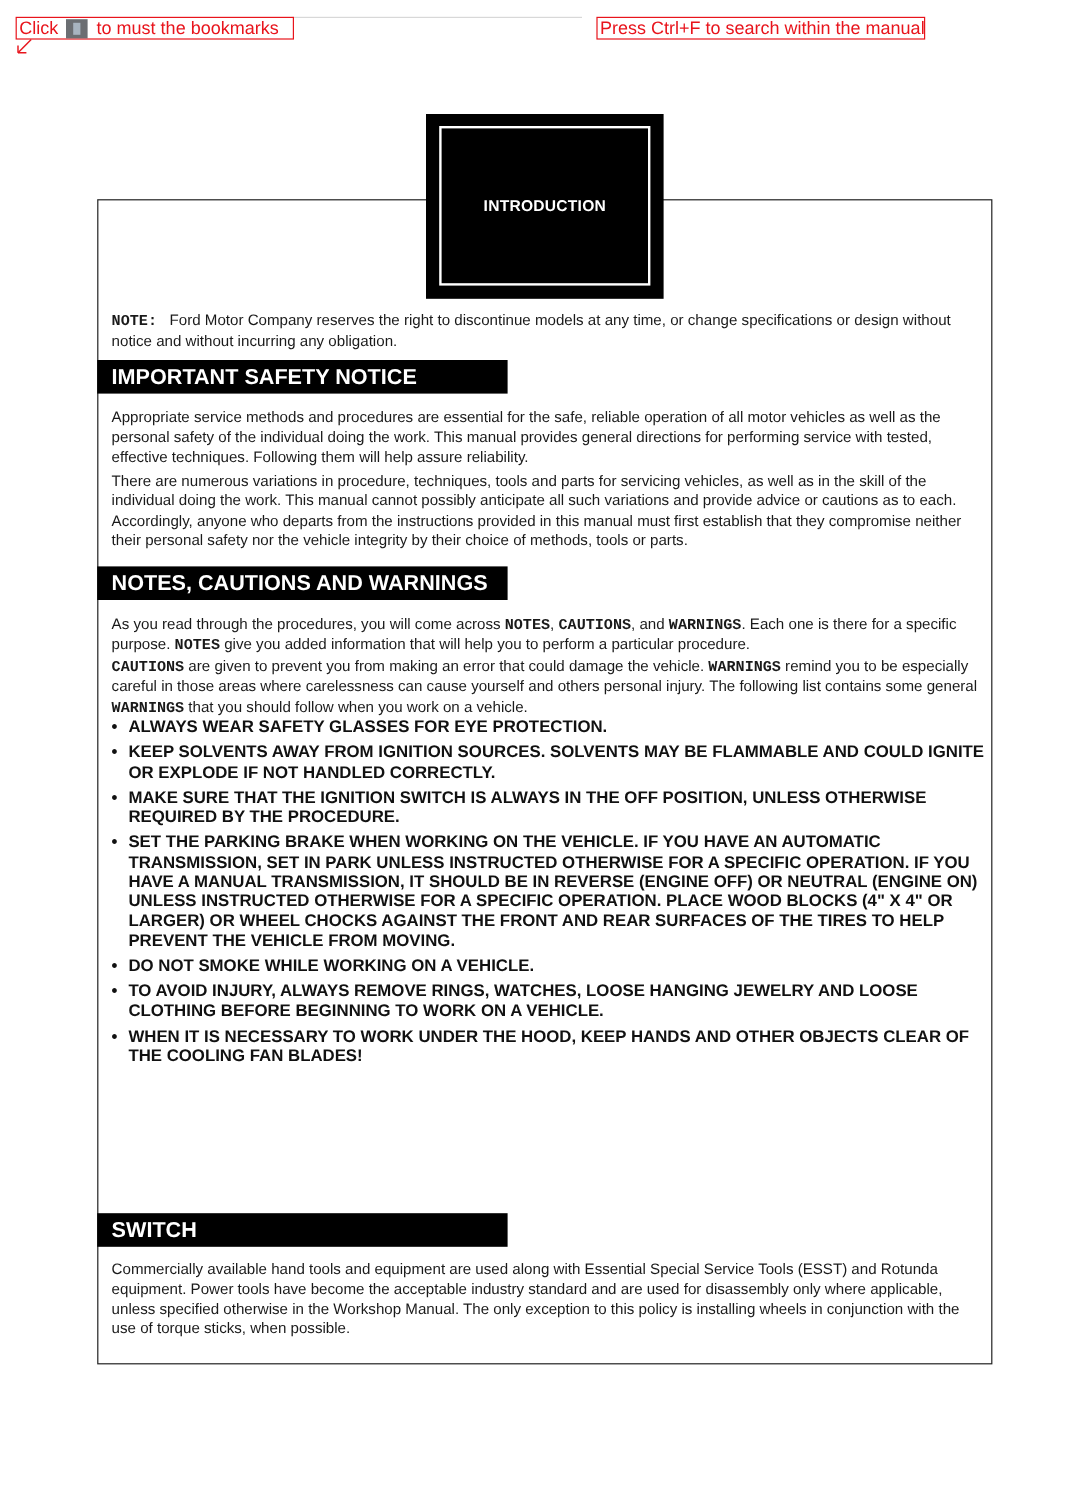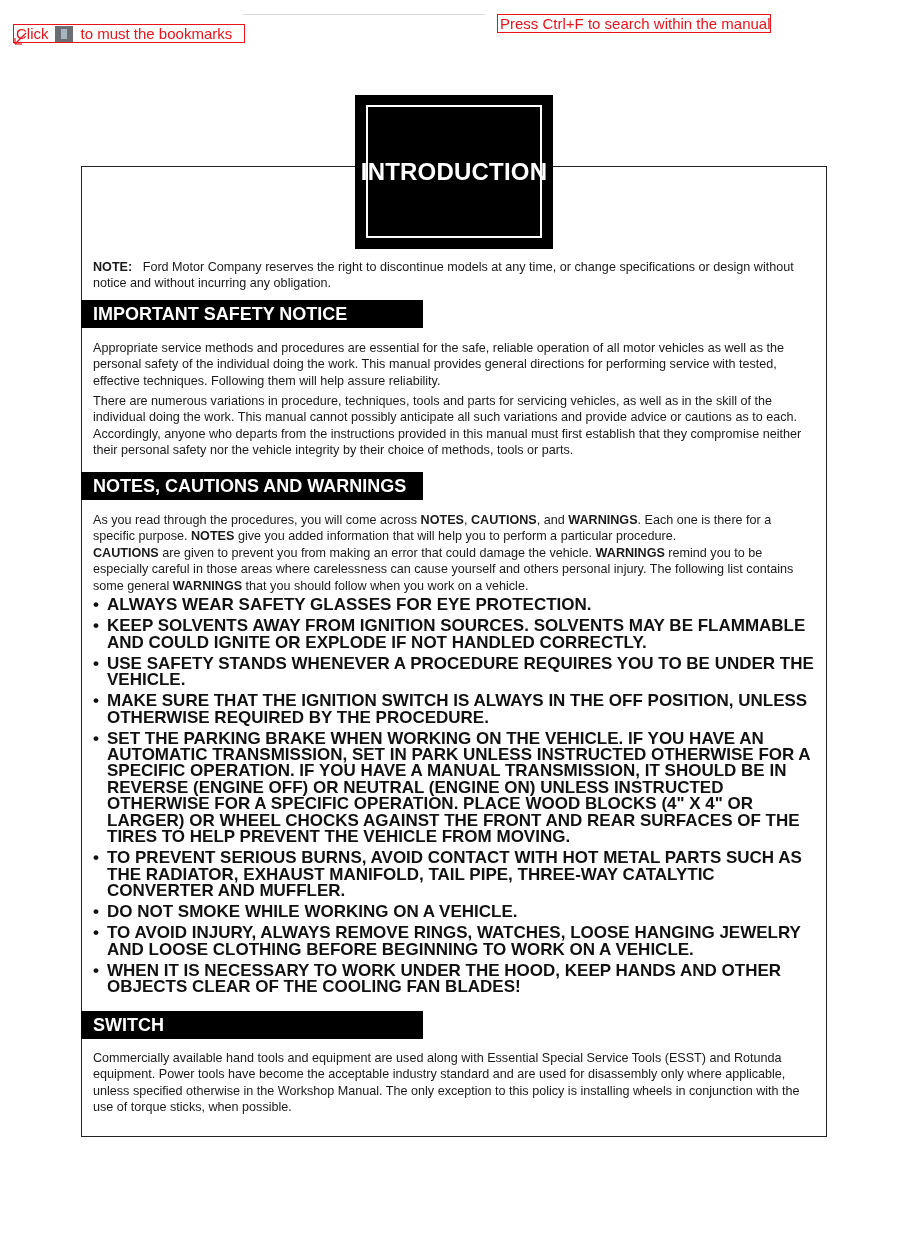--- a/index.html
+++ b/index.html
@@ -6,52 +6,52 @@
   body {
     width: 909px; height: 1242px; background: #ffffff; position: relative;
     font-family: "Liberation Sans", sans-serif; color: #111; overflow: hidden;
   }
   .topline { position: absolute; left: 243px; top: 14px; width: 242px; height: 1px; background: #d8d8d8; }
   .hint {
     position: absolute; border: 1px solid #e8141c; color: #e8141c;
     font-size: 15px; line-height: 16px; height: 17px; padding: 0 2px; white-space: nowrap;
     display: flex; align-items: center; background: #fff;
   }
-  .hint-left { left: 13px; top: 24px; width: 226px; }
+  .hint-left { left: 13px; top: 14px; width: 226px; }
   .hint-right { left: 497px; top: 14px; width: 268px; }
   .bm-icon {
     display: inline-block; width: 18px; height: 16px; background: #6b6e72; margin: 0 8px 0 6px; position: relative;
   }
   .bm-icon::after {
     content: ""; position: absolute; left: 6px; top: 3px; width: 6px; height: 10px; background: #a8b4c0;
   }
   .arrow { position: absolute; left: 12px; top: 32px; }
   .frame {
     position: absolute; left: 81px; top: 166px; width: 746px; height: 971px;
     border: 1.5px solid #222; box-sizing: border-box;
   }
   .intro-box {
     position: absolute; left: 355px; top: 95px; width: 198px; height: 154px; background: #000;
   }
   .intro-inner {
     position: absolute; left: 11px; top: 10px; right: 11px; bottom: 11px;
     border: 2px solid #fff; display: flex; align-items: center; justify-content: center;
-    color: #fff; font-weight: bold; font-size: 24px; letter-spacing: 0.2px;
+    color: #fff; font-weight: bold; font-size: 13px; letter-spacing: 0.2px;
   }
   .sec-bar {
     position: absolute; left: 81px; width: 342px; height: 28px; background: #000; color: #ffffff;
     font-weight: bold; font-size: 18px; line-height: 28px; padding-left: 12px; box-sizing: border-box;
   }
   .para {
     position: absolute; left: 93px; width: 722px; font-size: 12.6px; line-height: 16.4px; color: #1a1a1a;
   }
-  .para b { font-weight: bold; }
+  .para b { font-weight: bold; font-family: Liberation Mono, monospace; }
   .warn-list { position: absolute; left: 93px; top: 597px; width: 730px; margin: 0; padding: 0; list-style: none; }
   .warn-list li {
-    position: relative; padding-left: 14px; font-weight: bold; font-size: 17px; line-height: 16.4px;
+    position: relative; padding-left: 14px; font-weight: bold; font-size: 14px; line-height: 16.4px;
     margin-bottom: 4.7px; color: #111;
   }
   .warn-list li::before { content: "•"; position: absolute; left: 0; top: 0; }
 </style>
 </head>
 <body>
 
 <div class="topline"></div>
 
 <div class="hint hint-left">
@@ -83,23 +83,21 @@
 <div class="para" style="top:393px;">There are numerous variations in procedure, techniques, tools and parts for servicing vehicles, as well as in the skill of the individual doing the work.  This manual cannot possibly anticipate all such variations and provide advice or cautions as to each.  Accordingly, anyone who departs from the instructions provided in this manual must first establish that they compromise neither their personal safety nor the vehicle integrity by their choice of methods, tools or parts.</div>
 
 <div class="sec-bar" style="top:472px;">NOTES, CAUTIONS AND WARNINGS</div>
 <div class="para" style="top:512px;">
   <span>As you read through the procedures, you will come across </span><b>NOTES</b><span>, </span><b>CAUTIONS</b><span>, and </span><b>WARNINGS</b><span>.  Each one is there for a specific purpose.  </span><b>NOTES</b><span> give you added information that will help you to perform a particular procedure.</span><br><b>CAUTIONS</b><span> are given to prevent you from making an error that could damage the vehicle.  </span><b>WARNINGS</b><span> remind you to be especially careful in those areas where carelessness can cause yourself and others personal injury.  The following list contains some general </span><b>WARNINGS</b><span> that you should follow when you work on a vehicle.</span>
 </div>
 
 <ul class="warn-list">
   <li>ALWAYS WEAR SAFETY GLASSES FOR EYE PROTECTION.</li>
   <li>KEEP SOLVENTS AWAY FROM IGNITION SOURCES.  SOLVENTS MAY BE FLAMMABLE AND COULD IGNITE OR EXPLODE IF NOT HANDLED CORRECTLY.</li>
-  <li>USE SAFETY STANDS WHENEVER A PROCEDURE REQUIRES YOU TO BE UNDER THE VEHICLE.</li>
   <li>MAKE SURE THAT THE IGNITION SWITCH IS ALWAYS IN THE OFF POSITION, UNLESS OTHERWISE REQUIRED BY THE PROCEDURE.</li>
   <li>SET THE PARKING BRAKE WHEN WORKING ON THE VEHICLE.  IF YOU HAVE AN AUTOMATIC TRANSMISSION, SET IN PARK UNLESS INSTRUCTED OTHERWISE FOR A SPECIFIC OPERATION.   IF YOU HAVE A MANUAL TRANSMISSION, IT SHOULD BE IN REVERSE (ENGINE OFF) OR NEUTRAL (ENGINE ON) UNLESS INSTRUCTED OTHERWISE FOR A SPECIFIC OPERATION.  PLACE WOOD BLOCKS (4" X 4" OR LARGER) OR WHEEL CHOCKS AGAINST THE FRONT AND REAR SURFACES OF THE TIRES TO HELP PREVENT THE VEHICLE FROM MOVING.</li>
-  <li>TO PREVENT SERIOUS BURNS, AVOID CONTACT WITH HOT METAL PARTS SUCH AS THE RADIATOR, EXHAUST MANIFOLD, TAIL PIPE, THREE-WAY CATALYTIC CONVERTER AND MUFFLER.</li>
   <li>DO NOT SMOKE WHILE WORKING ON A VEHICLE.</li>
   <li>TO AVOID INJURY, ALWAYS REMOVE RINGS, WATCHES, LOOSE HANGING JEWELRY AND LOOSE CLOTHING BEFORE BEGINNING TO WORK ON A VEHICLE.</li>
   <li>WHEN IT IS NECESSARY TO WORK UNDER THE HOOD, KEEP HANDS AND OTHER OBJECTS CLEAR OF THE COOLING FAN BLADES!</li>
 </ul>
 
 <div class="sec-bar" style="top:1011px;">SWITCH</div>
 <div class="para" style="top:1050px;">Commercially available hand tools and equipment are used along with Essential Special Service Tools (ESST) and Rotunda equipment.  Power tools have become the acceptable industry standard and are used for disassembly only where applicable, unless specified otherwise in the Workshop Manual.  The only exception to this policy is installing wheels in conjunction with the use of torque sticks, when possible.</div>
 
 </body></html>

